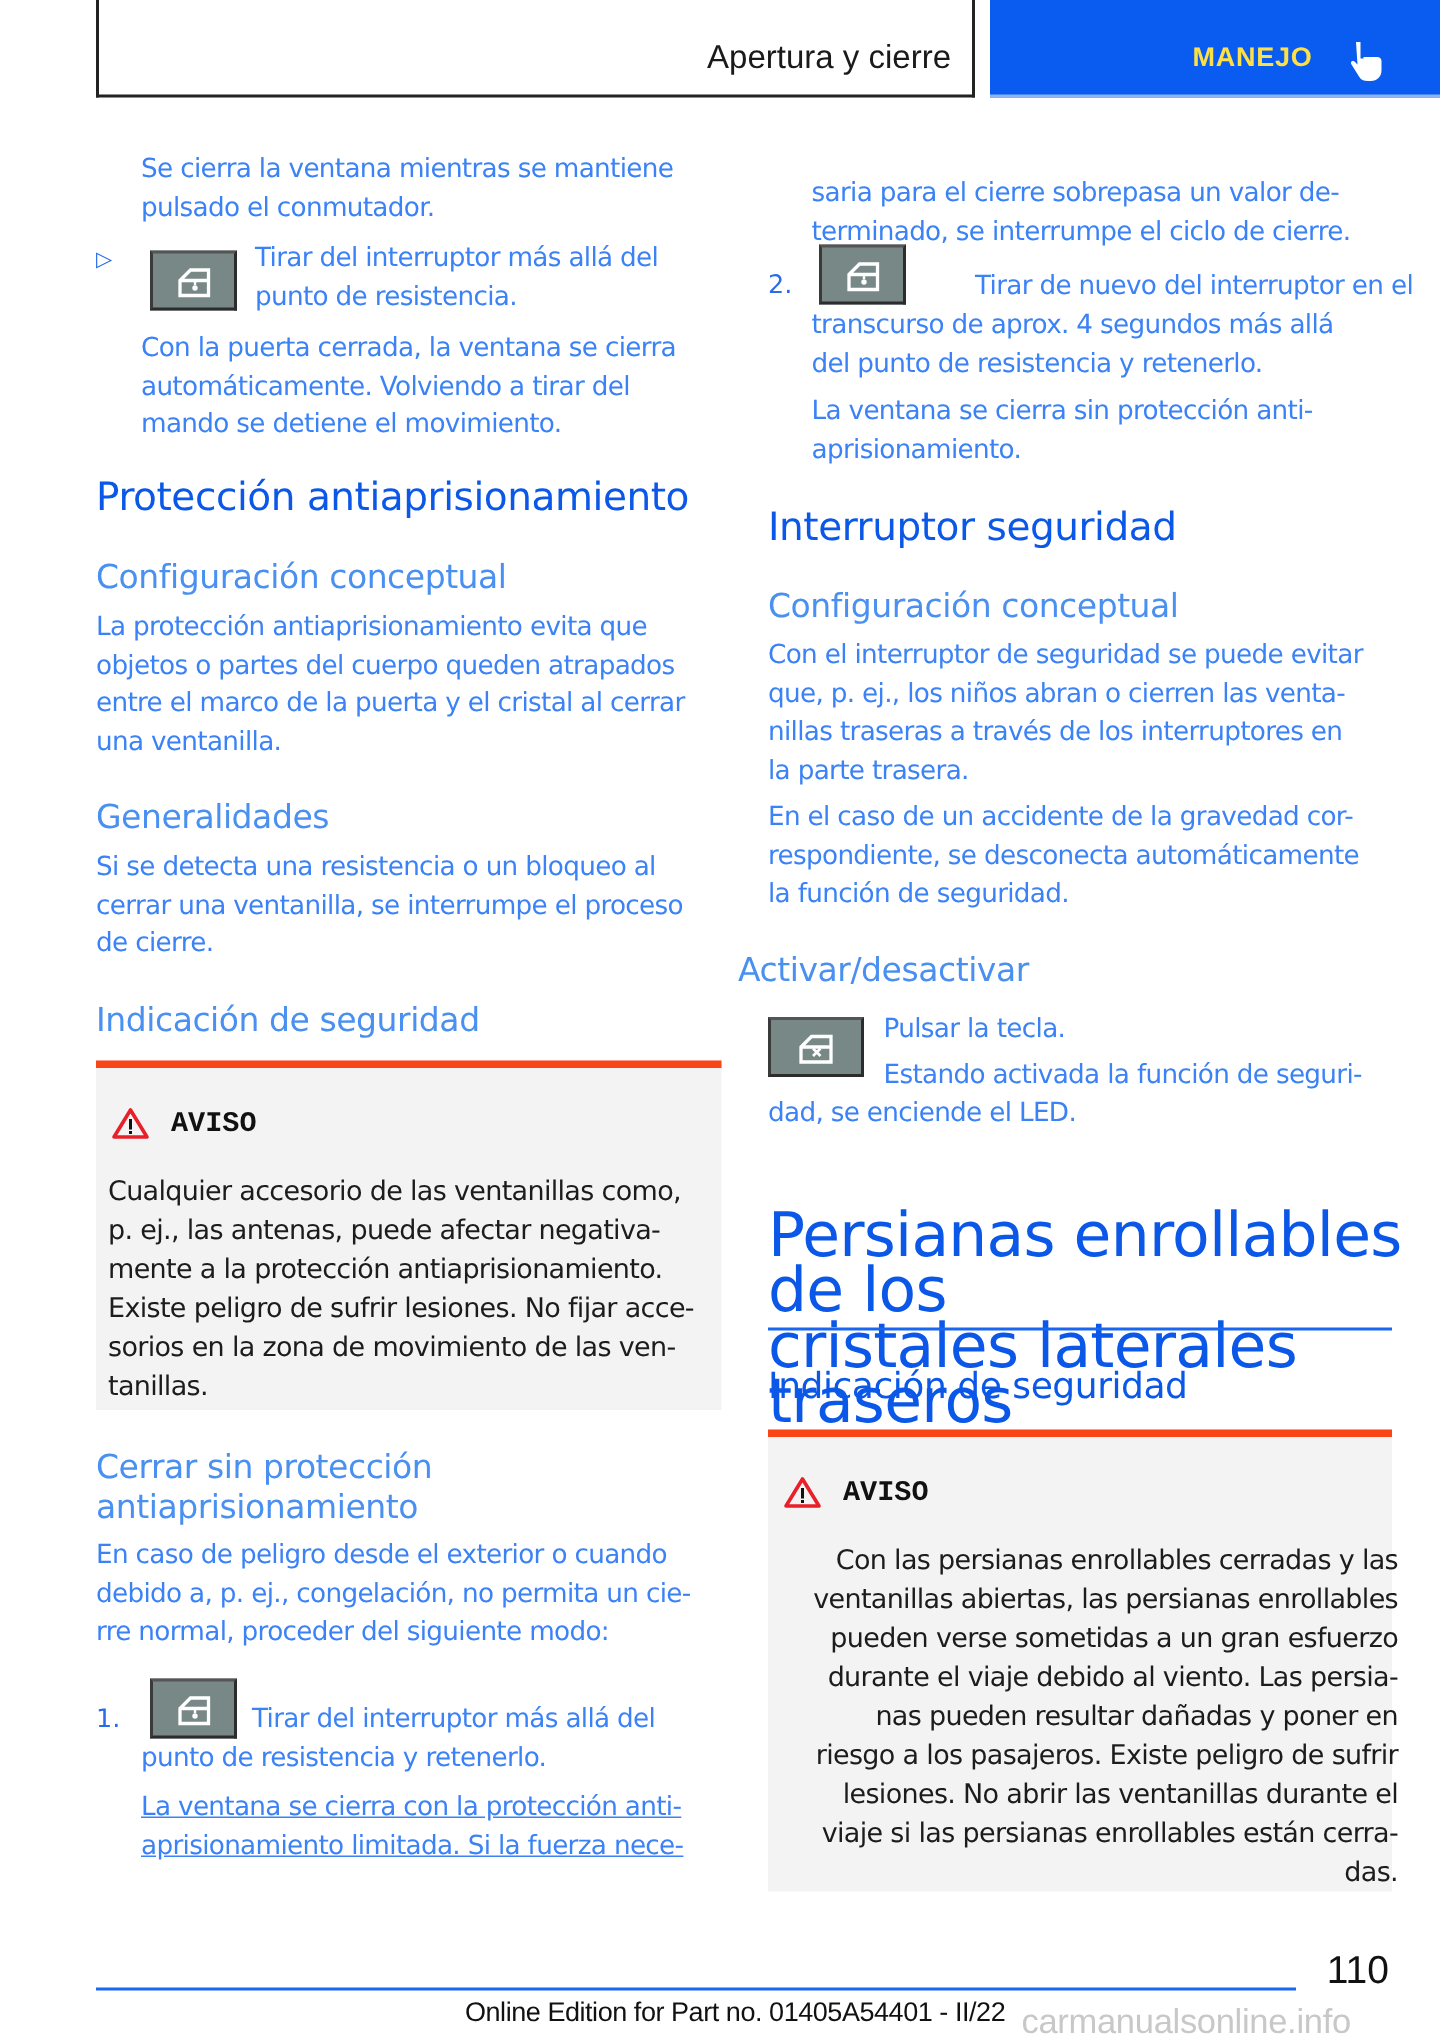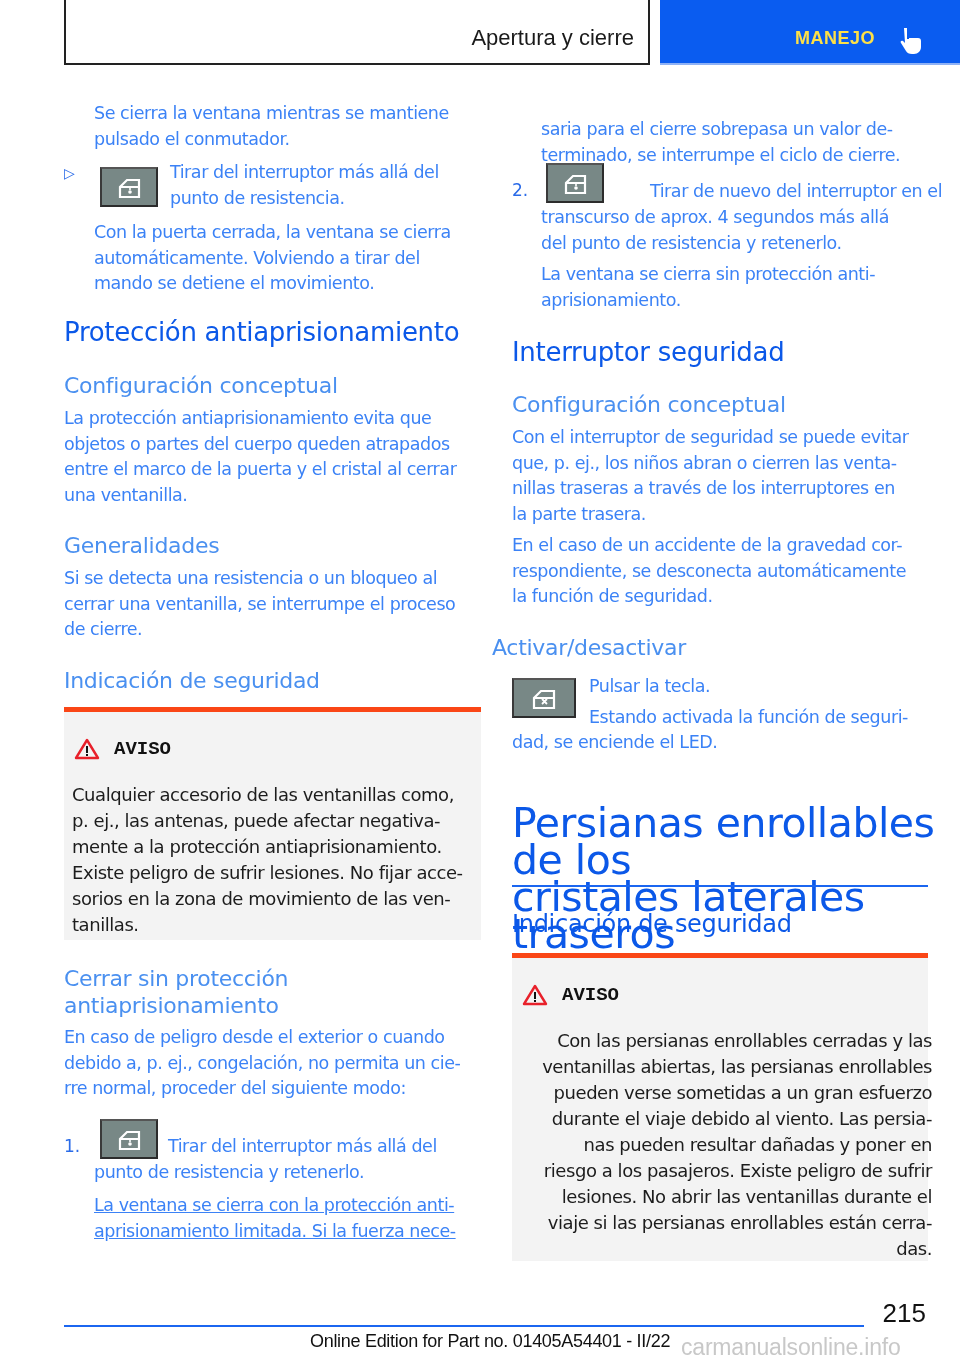--- a/index.html
+++ b/index.html
@@ -193,16 +193,16 @@
 ventanillas abiertas, las persianas enrollables
 pueden verse sometidas a un gran esfuerzo
 durante el viaje debido al viento. Las persia-
 nas pueden resultar dañadas y poner en
 riesgo a los pasajeros. Existe peligro de sufrir
 lesiones. No abrir las ventanillas durante el
 viaje si las persianas enrollables están cerra-
 das.</div>
 </div>
 
-<div class="page-num">215</div>
+<div class="page-num">110</div>
 <div class="footer-line"></div>
 <div class="footer-text">Online Edition for Part no. 01405A54401 - II/22</div>
 <div class="watermark">carmanualsonline.info</div>
 
 </body></html>

